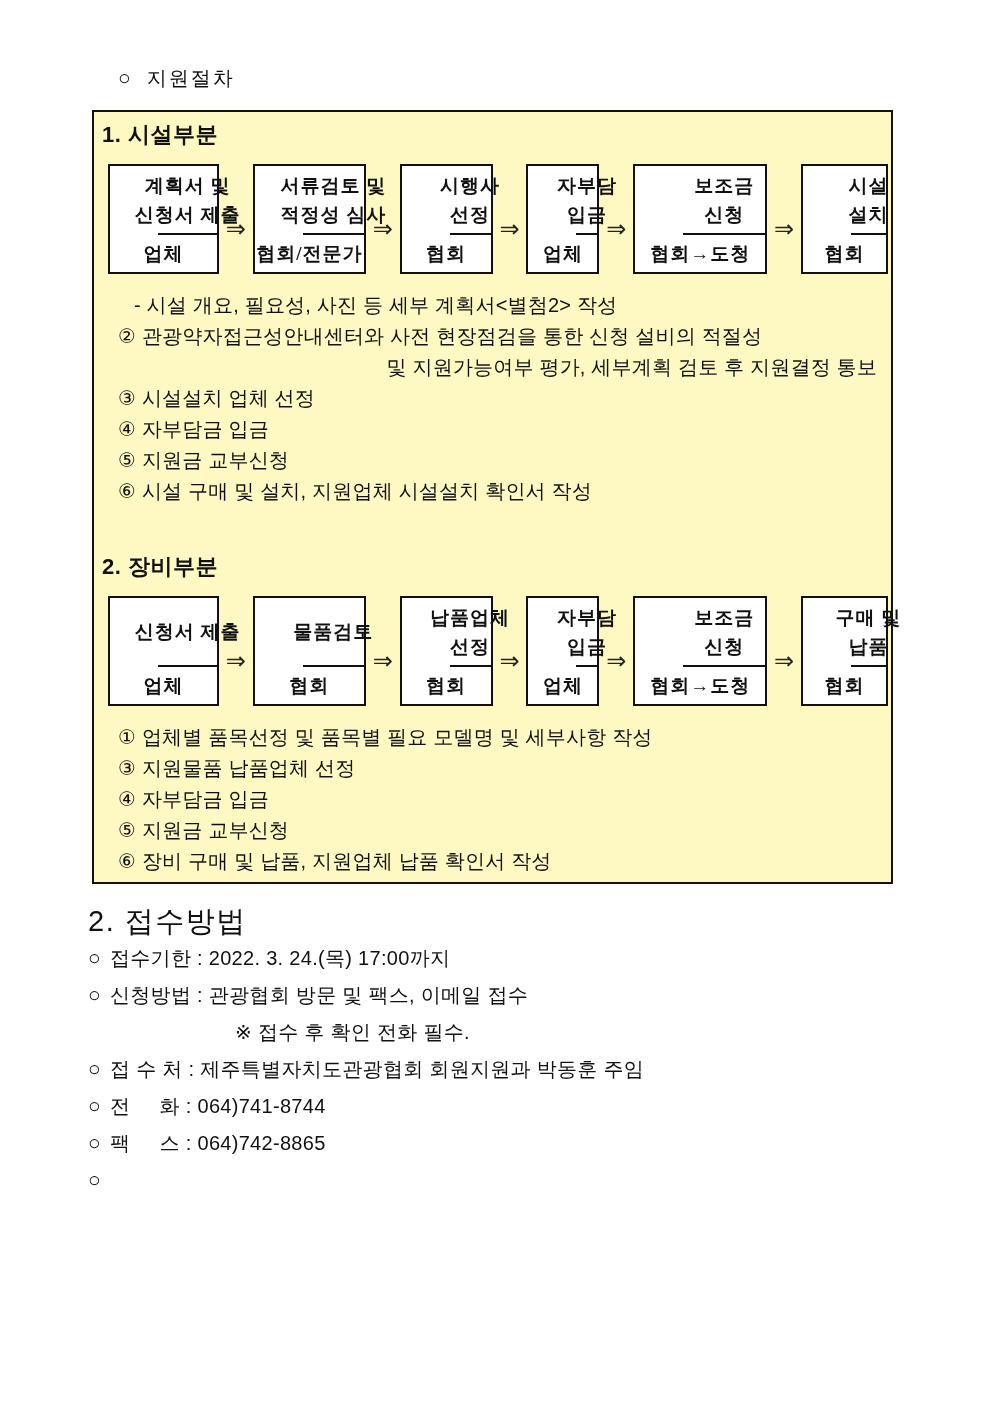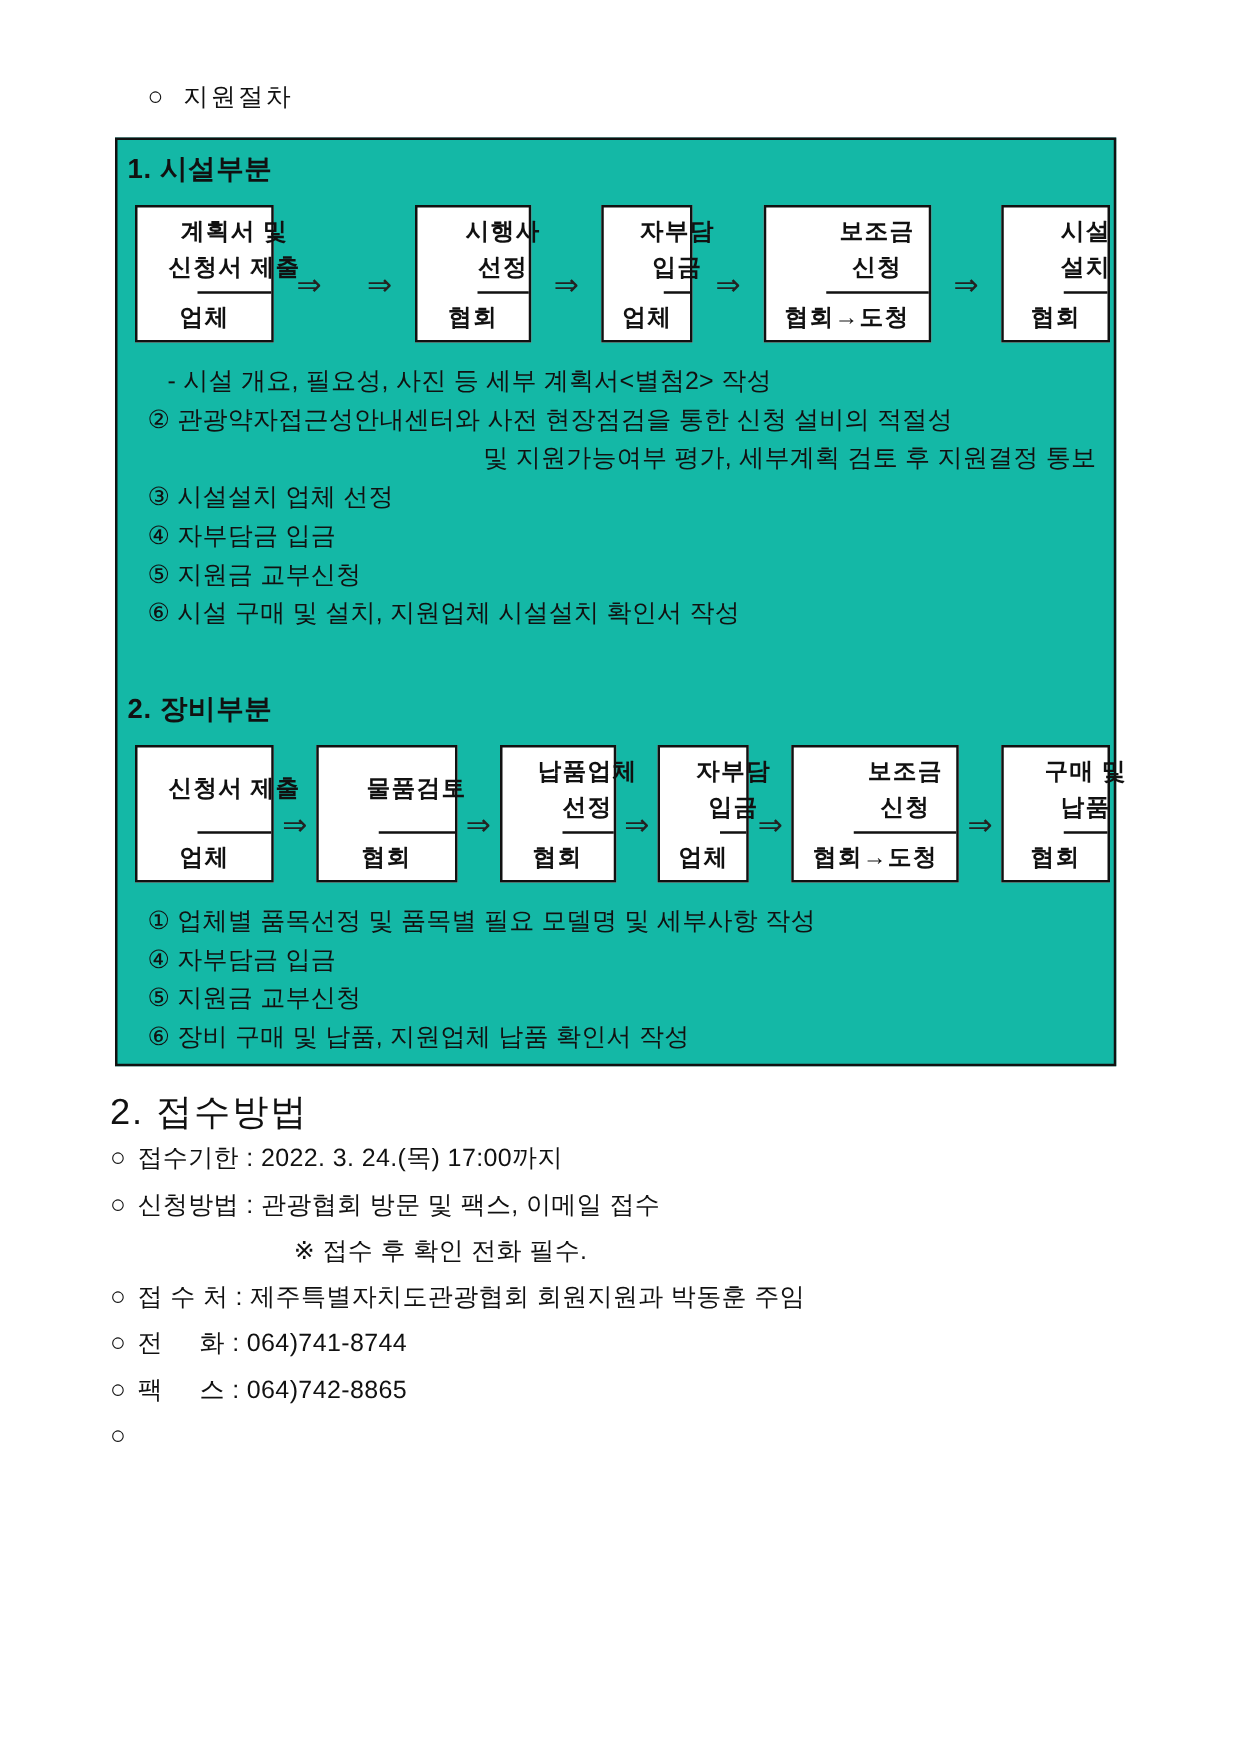--- a/index.html
+++ b/index.html
@@ -6,21 +6,21 @@
   .page{position:relative;width:992px;height:1403px;background:#ffffff;
         font-family:"Liberation Sans","DejaVu Sans",sans-serif;color:#111;overflow:hidden;}
 
   
   .proc-header{margin:0 0 0 118px;padding-top:66px;font-size:20px;line-height:24px;
                letter-spacing:2px;display:flex;align-items:center;}
   .proc-header .bullet{margin-right:14px;font-size:21px;}
 
   
   .outer-box{box-sizing:border-box;margin:20px 0 0 92px;width:801px;
-             border:2px solid #111;padding:10px 14px 5px 14px;background:#14b8a6;}
+             border:2px solid #111;padding:10px 14px 5px 14px;background:#fef9c3;}
 
   .sec-title{font-size:22px;font-weight:bold;line-height:26px;margin-left:-6px;letter-spacing:0.5px;}
   .sec-title.second{margin-top:47px;}
 
   
   .flow-row{display:flex;width:780px;margin-top:16px;}
   .fbox{box-sizing:border-box;height:110px;border:2px solid #111;background:#fff;flex:none;}
   .w1{width:111px}.w2{width:113px}.w3{width:93px}.w4{width:73px}.w5{width:134px}.w6{width:87px}
   .fbox-top{box-sizing:border-box;height:69px;border-bottom:2px solid #111;
             display:flex;flex-direction:column;justify-content:center;align-items:center;
@@ -61,20 +61,27 @@
 
     <div class="flow-row">
       <div class="fbox w1">
         <div class="fbox-top">
           <div>계획서 및</div>
           <div>신청서 제출</div>
         </div>
         <div class="fbox-bottom">업체</div>
       </div>
       <div class="farrow">⇒</div>
+      <div class="fbox w2">
+        <div class="fbox-top">
+          <div>서류검토 및</div>
+          <div>적정성 심사</div>
+        </div>
+        <div class="fbox-bottom">협회/전문가</div>
+      </div>
       <div class="farrow">⇒</div>
       <div class="fbox w3">
         <div class="fbox-top">
           <div>시행사</div>
           <div>선정</div>
         </div>
         <div class="fbox-bottom">협회</div>
       </div>
       <div class="farrow">⇒</div>
       <div class="fbox w4">
@@ -159,20 +166,21 @@
         <div class="fbox-top">
           <div>구매 및</div>
           <div>납품</div>
         </div>
         <div class="fbox-bottom">협회</div>
       </div>
     </div>
 
     <div class="steps">
       <div class="step">① 업체별 품목선정 및 품목별 필요 모델명 및 세부사항 작성</div>
+      <div class="step">③ 지원물품 납품업체 선정</div>
       <div class="step">④ 자부담금 입금</div>
       <div class="step">⑤ 지원금 교부신청</div>
       <div class="step">⑥ 장비 구매 및 납품, 지원업체 납품 확인서 작성</div>
     </div>
 
   </div>
 
   <div class="method-title">2. 접수방법</div>
 
   <div class="method-list">

